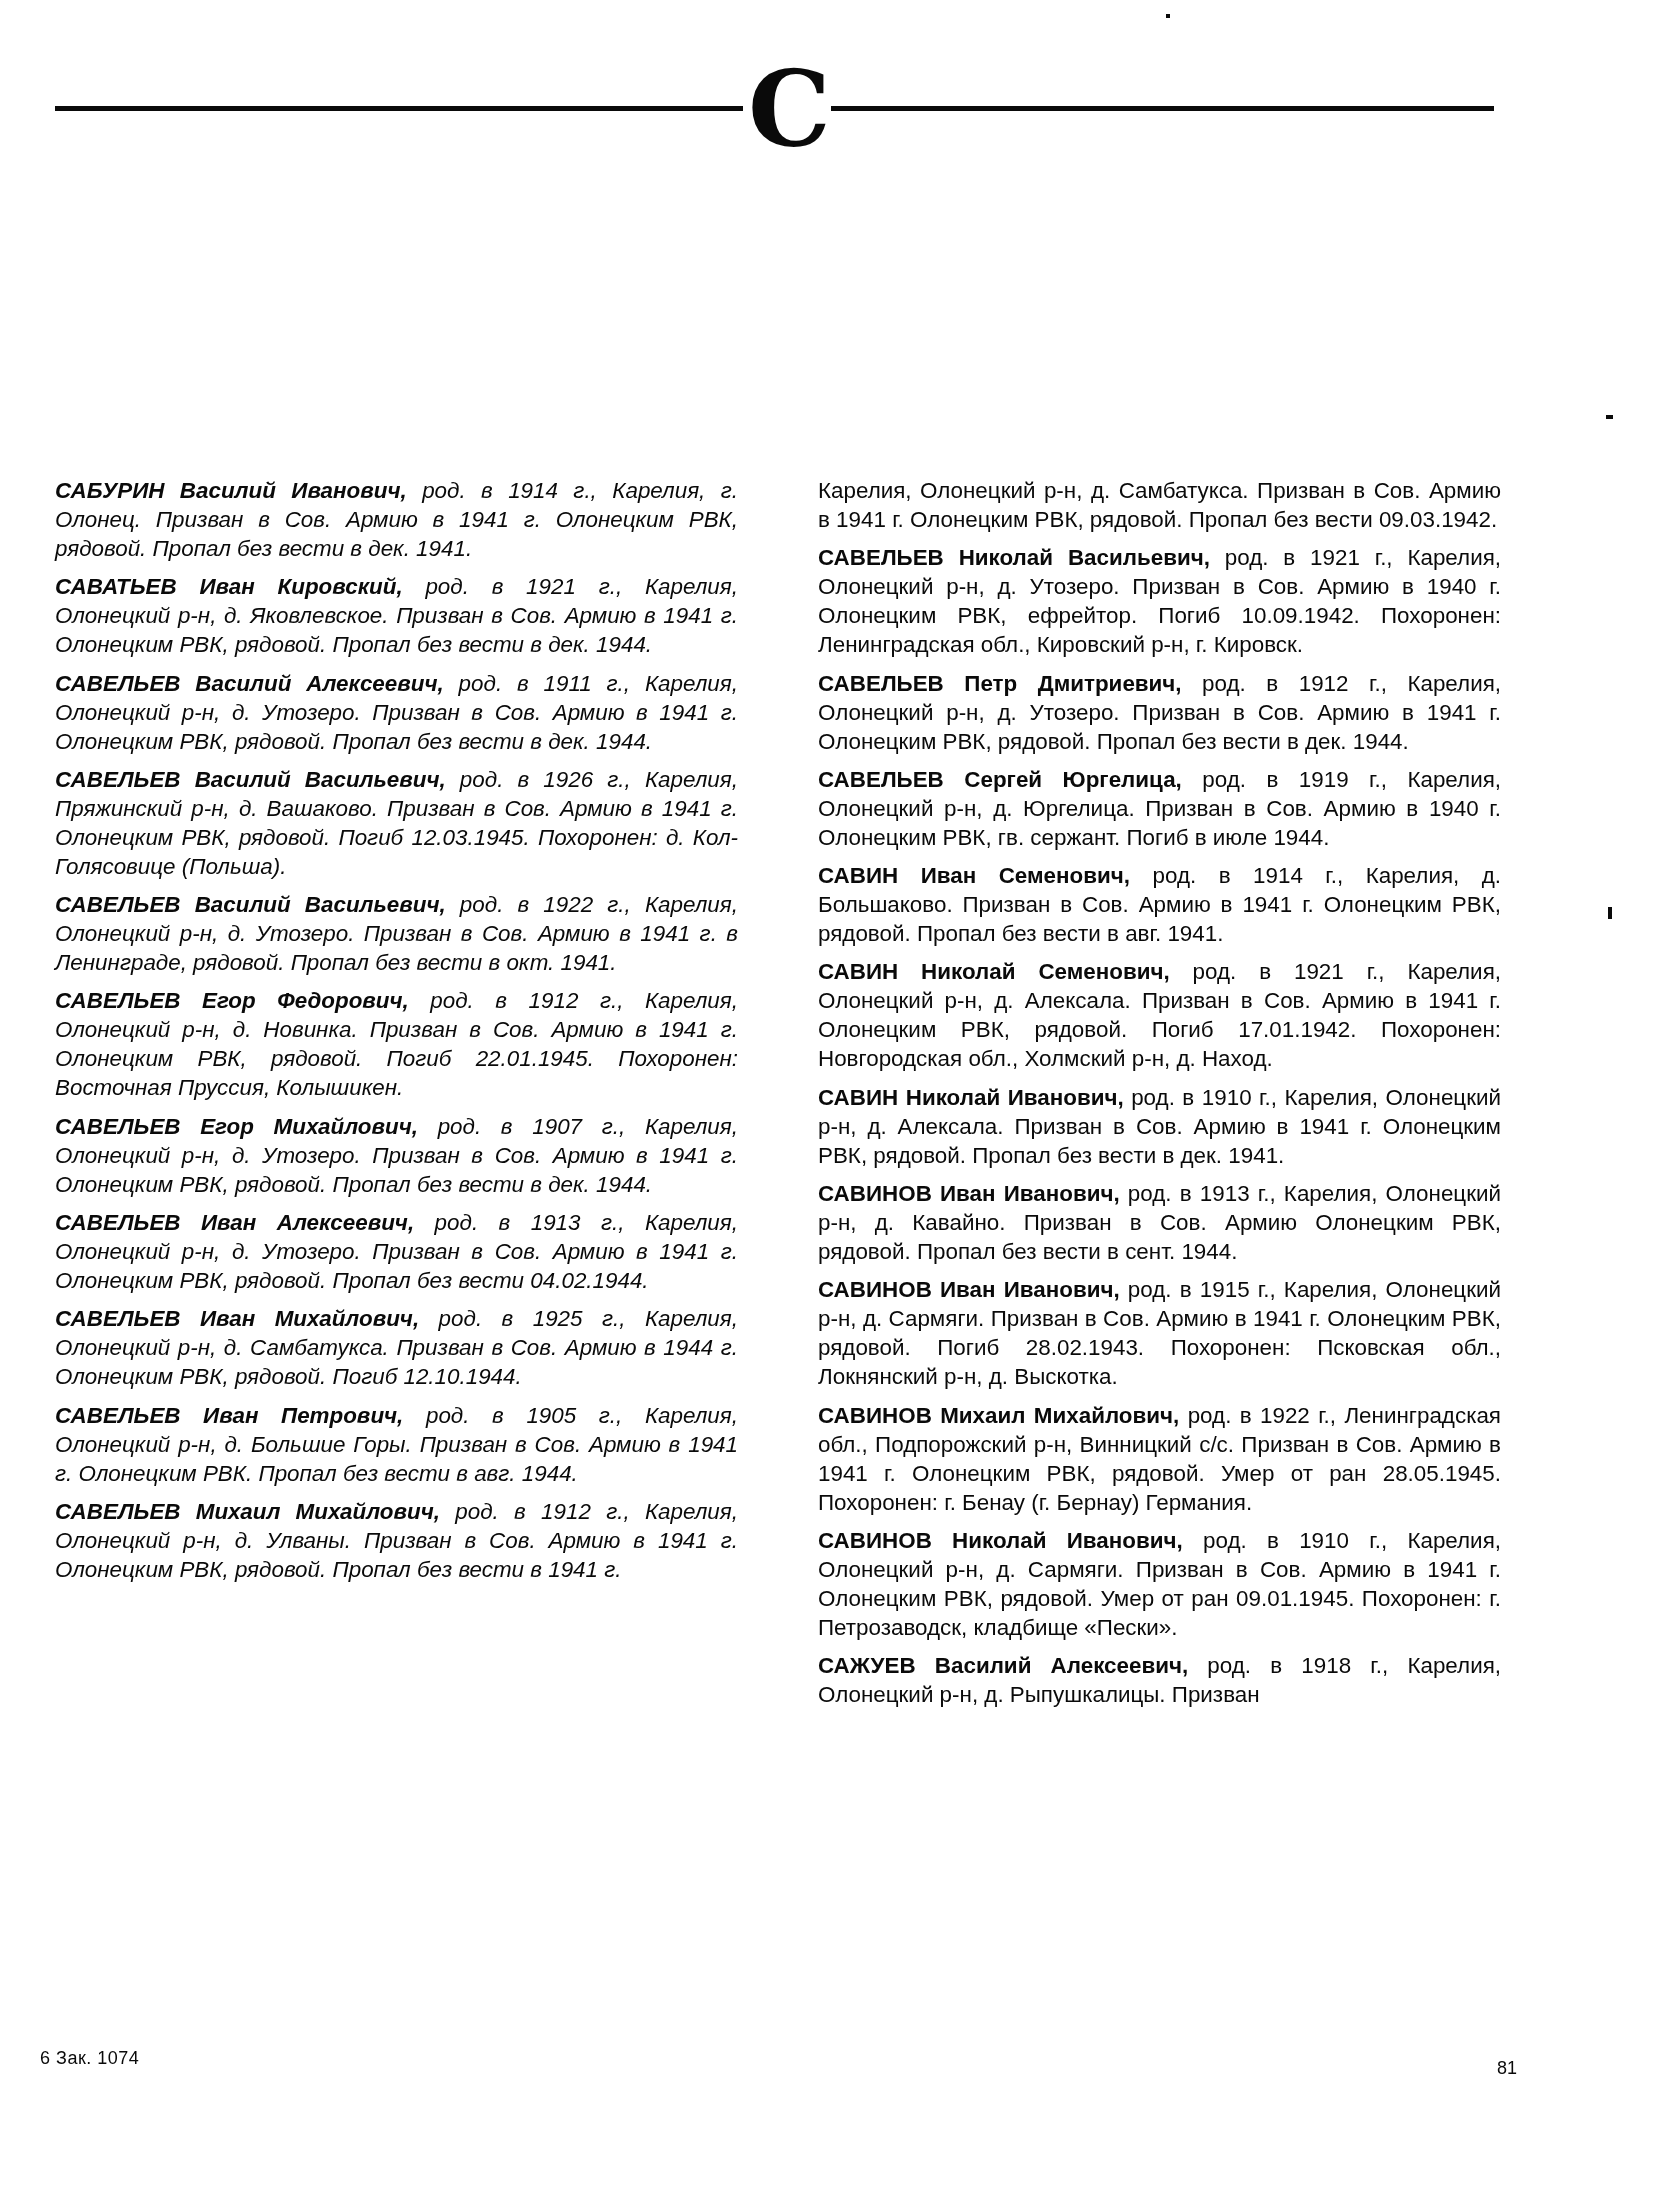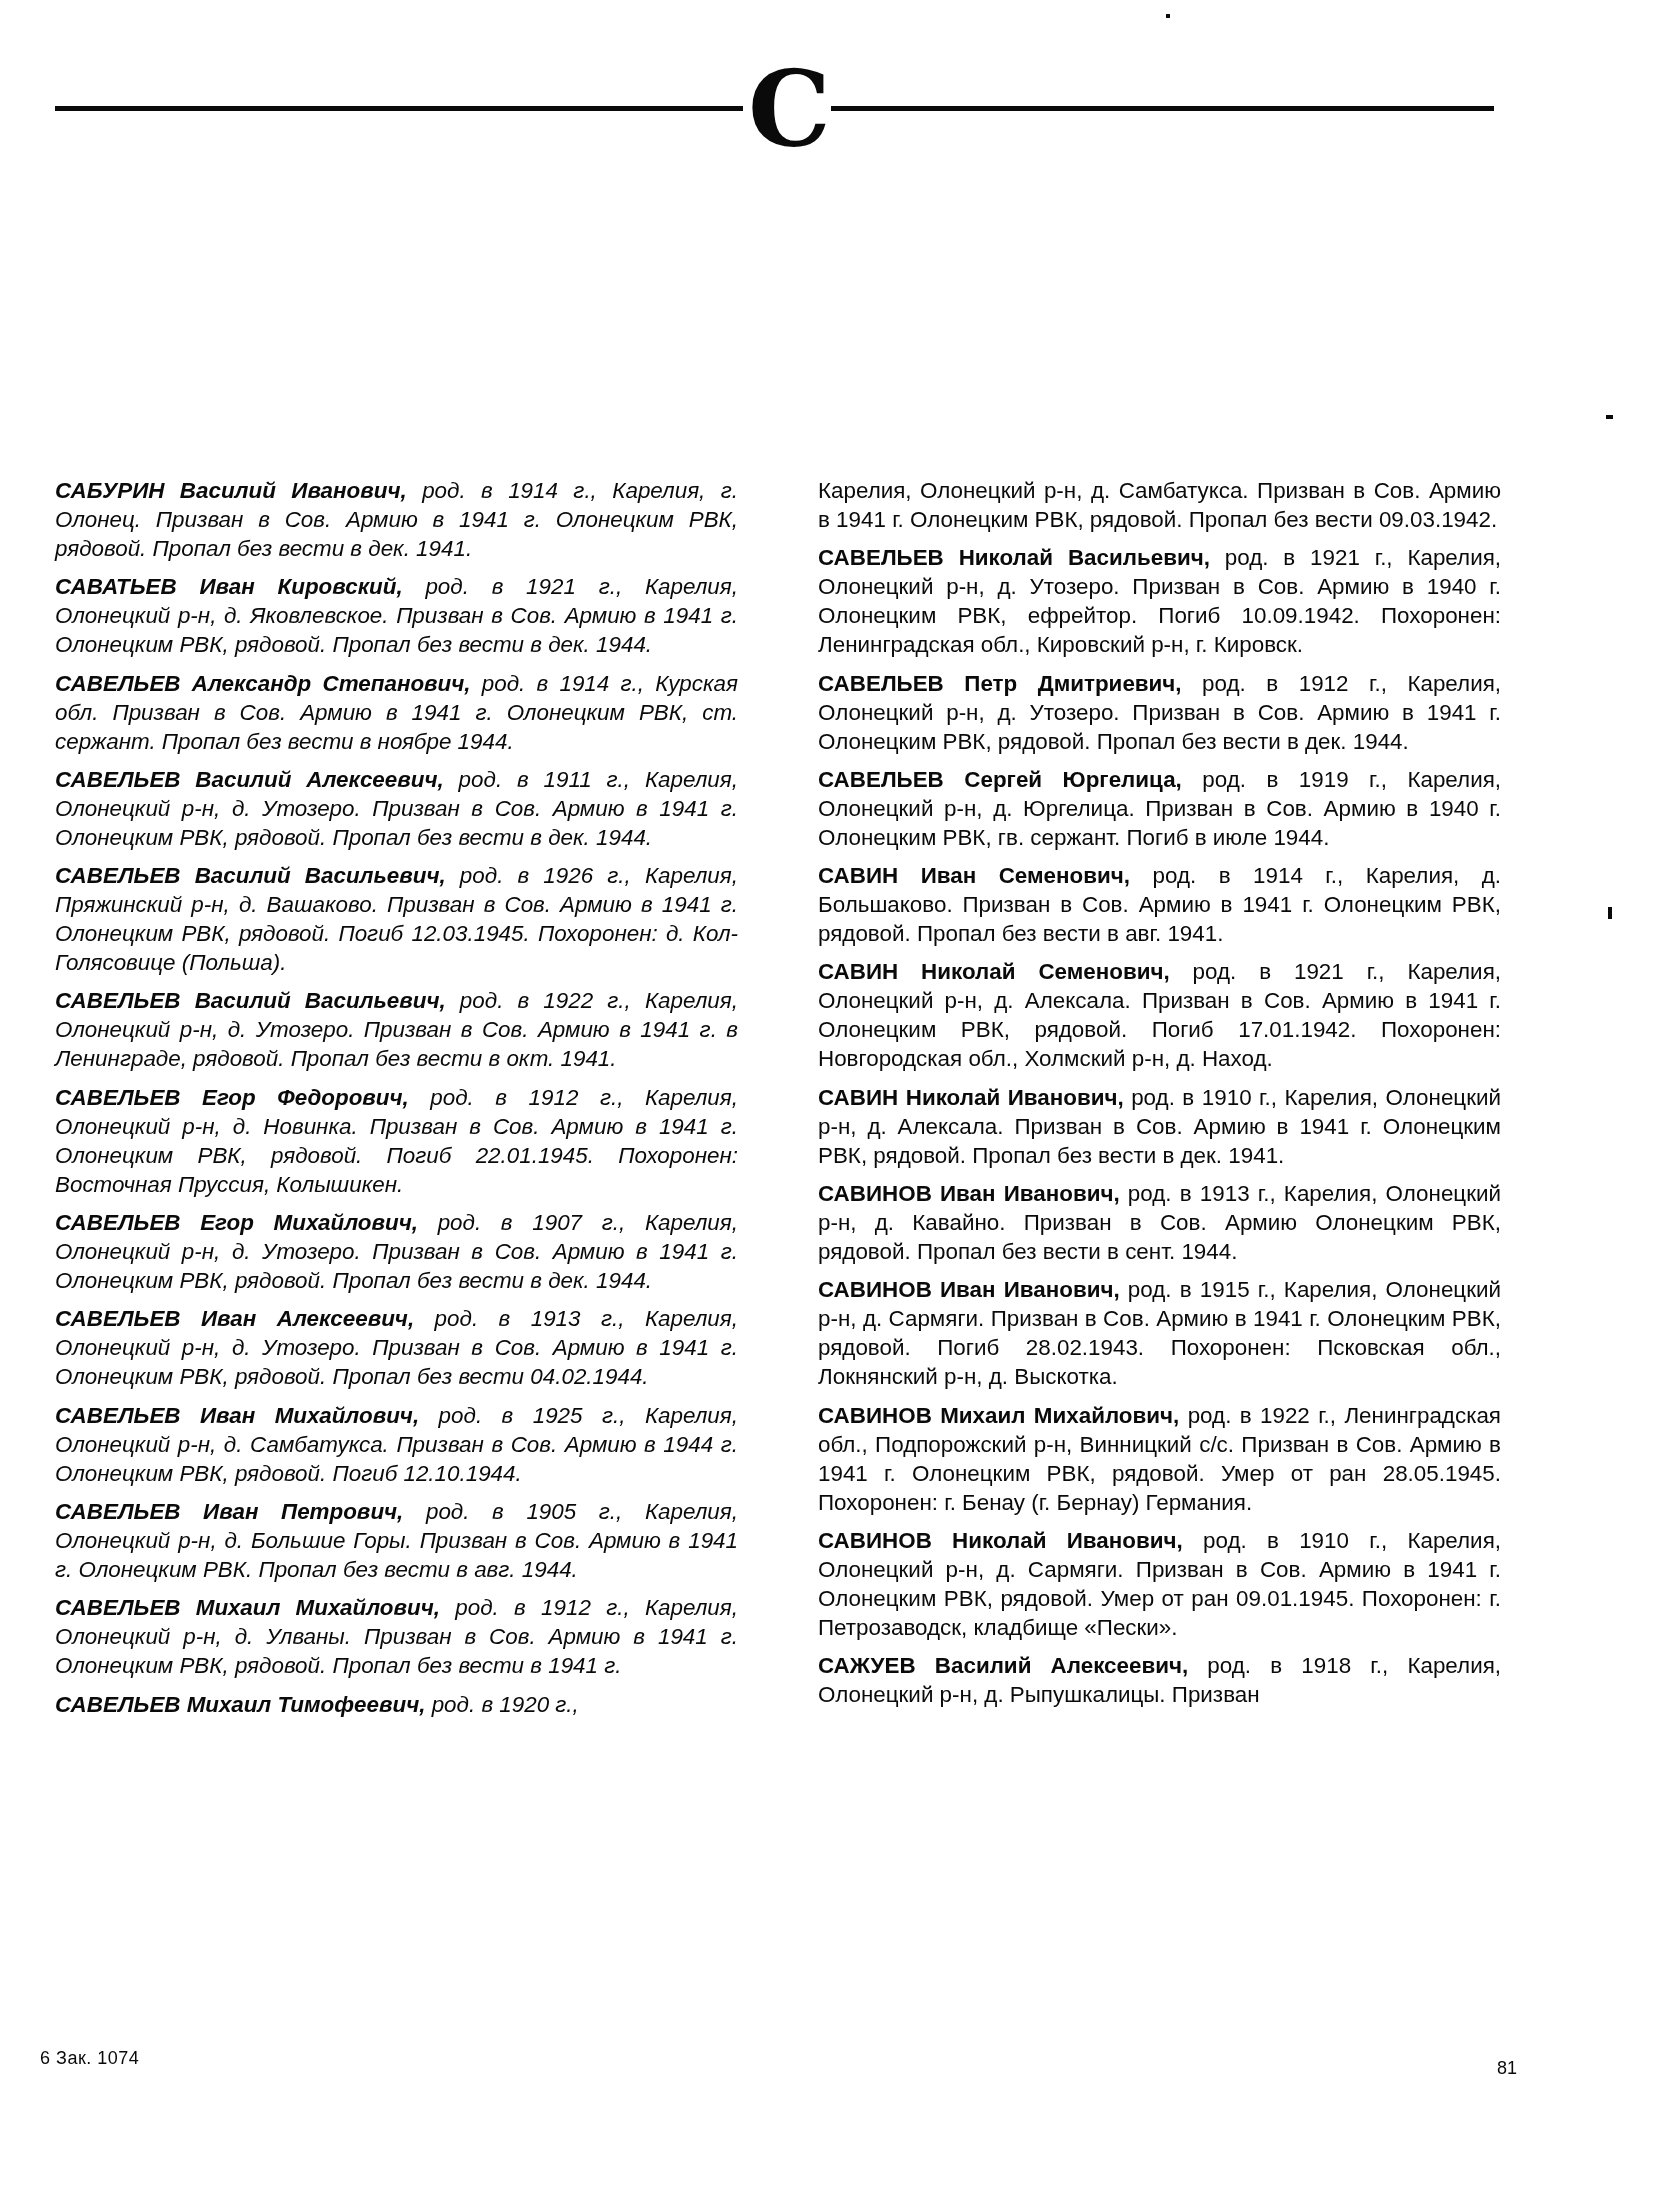--- a/index.html
+++ b/index.html
@@ -71,31 +71,29 @@
 
 <div class="page">
 
   <div class="rule rule-left"></div>
   <div class="section-letter">С</div>
   <div class="rule rule-right"></div>
 
   <div class="col col-left" id="col-left">
       <p class="entry"><b class="entry-name">САБУРИН Василий Иванович,</b> <span class="entry-text">род. в 1914 г., Карелия, г. Олонец. Призван в Сов. Армию в 1941 г. Олонецким РВК, рядовой. Пропал без вести в дек. 1941.</span></p>
       <p class="entry"><b class="entry-name">САВАТЬЕВ Иван Кировский,</b> <span class="entry-text">род. в 1921 г., Карелия, Олонецкий р-н, д. Яковлевское. Призван в Сов. Армию в 1941 г. Олонецким РВК, рядовой. Пропал без вести в дек. 1944.</span></p>
-      <p class="entry"><b class="entry-name">САВЕЛЬЕВ Александр Степанович,</b> <span class="entry-text">род. в 1914 г., Курская обл. Призван в Сов. Армию в 1941 г. Олонецким РВК, ст. сержант. Пропал без вести в ноябре 1944.</span></p>
       <p class="entry"><b class="entry-name">САВЕЛЬЕВ Василий Алексеевич,</b> <span class="entry-text">род. в 1911 г., Карелия, Олонецкий р-н, д. Утозеро. Призван в Сов. Армию в 1941 г. Олонецким РВК, рядовой. Пропал без вести в дек. 1944.</span></p>
       <p class="entry"><b class="entry-name">САВЕЛЬЕВ Василий Васильевич,</b> <span class="entry-text">род. в 1926 г., Карелия, Пряжинский р-н, д. Вашаково. Призван в Сов. Армию в 1941 г. Олонецким РВК, рядовой. Погиб 12.03.1945. Похоронен: д. Кол-Голясовице (Польша).</span></p>
       <p class="entry"><b class="entry-name">САВЕЛЬЕВ Василий Васильевич,</b> <span class="entry-text">род. в 1922 г., Карелия, Олонецкий р-н, д. Утозеро. Призван в Сов. Армию в 1941 г. в Ленинграде, рядовой. Пропал без вести в окт. 1941.</span></p>
       <p class="entry"><b class="entry-name">САВЕЛЬЕВ Егор Федорович,</b> <span class="entry-text">род. в 1912 г., Карелия, Олонецкий р-н, д. Новинка. Призван в Сов. Армию в 1941 г. Олонецким РВК, рядовой. Погиб 22.01.1945. Похоронен: Восточная Пруссия, Колышикен.</span></p>
       <p class="entry"><b class="entry-name">САВЕЛЬЕВ Егор Михайлович,</b> <span class="entry-text">род. в 1907 г., Карелия, Олонецкий р-н, д. Утозеро. Призван в Сов. Армию в 1941 г. Олонецким РВК, рядовой. Пропал без вести в дек. 1944.</span></p>
       <p class="entry"><b class="entry-name">САВЕЛЬЕВ Иван Алексеевич,</b> <span class="entry-text">род. в 1913 г., Карелия, Олонецкий р-н, д. Утозеро. Призван в Сов. Армию в 1941 г. Олонецким РВК, рядовой. Пропал без вести 04.02.1944.</span></p>
       <p class="entry"><b class="entry-name">САВЕЛЬЕВ Иван Михайлович,</b> <span class="entry-text">род. в 1925 г., Карелия, Олонецкий р-н, д. Самбатукса. Призван в Сов. Армию в 1944 г. Олонецким РВК, рядовой. Погиб 12.10.1944.</span></p>
       <p class="entry"><b class="entry-name">САВЕЛЬЕВ Иван Петрович,</b> <span class="entry-text">род. в 1905 г., Карелия, Олонецкий р-н, д. Большие Горы. Призван в Сов. Армию в 1941 г. Олонецким РВК. Пропал без вести в авг. 1944.</span></p>
       <p class="entry"><b class="entry-name">САВЕЛЬЕВ Михаил Михайлович,</b> <span class="entry-text">род. в 1912 г., Карелия, Олонецкий р-н, д. Улваны. Призван в Сов. Армию в 1941 г. Олонецким РВК, рядовой. Пропал без вести в 1941 г.</span></p>
-      <p class="entry"><b class="entry-name">САВЕЛЬЕВ Михаил Тимофеевич,</b> <span class="entry-text">род. в 1920 г.,</span></p>
     </div>
   <div class="col col-right" id="col-right">
       <p class="entry"><span class="entry-text">Карелия, Олонецкий р-н, д. Самбатукса. Призван в Сов. Армию в 1941 г. Олонецким РВК, рядовой. Пропал без вести 09.03.1942.</span></p>
       <p class="entry"><b class="entry-name">САВЕЛЬЕВ Николай Васильевич,</b> <span class="entry-text">род. в 1921 г., Карелия, Олонецкий р-н, д. Утозеро. Призван в Сов. Армию в 1940 г. Олонецким РВК, ефрейтор. Погиб 10.09.1942. Похоронен: Ленинградская обл., Кировский р-н, г. Кировск.</span></p>
       <p class="entry"><b class="entry-name">САВЕЛЬЕВ Петр Дмитриевич,</b> <span class="entry-text">род. в 1912 г., Карелия, Олонецкий р-н, д. Утозеро. Призван в Сов. Армию в 1941 г. Олонецким РВК, рядовой. Пропал без вести в дек. 1944.</span></p>
       <p class="entry"><b class="entry-name">САВЕЛЬЕВ Сергей Юргелица,</b> <span class="entry-text">род. в 1919 г., Карелия, Олонецкий р-н, д. Юргелица. Призван в Сов. Армию в 1940 г. Олонецким РВК, гв. сержант. Погиб в июле 1944.</span></p>
       <p class="entry"><b class="entry-name">САВИН Иван Семенович,</b> <span class="entry-text">род. в 1914 г., Карелия, д. Большаково. Призван в Сов. Армию в 1941 г. Олонецким РВК, рядовой. Пропал без вести в авг. 1941.</span></p>
       <p class="entry"><b class="entry-name">САВИН Николай Семенович,</b> <span class="entry-text">род. в 1921 г., Карелия, Олонецкий р-н, д. Алексала. Призван в Сов. Армию в 1941 г. Олонецким РВК, рядовой. Погиб 17.01.1942. Похоронен: Новгородская обл., Холмский р-н, д. Наход.</span></p>
       <p class="entry"><b class="entry-name">САВИН Николай Иванович,</b> <span class="entry-text">род. в 1910 г., Карелия, Олонецкий р-н, д. Алексала. Призван в Сов. Армию в 1941 г. Олонецким РВК, рядовой. Пропал без вести в дек. 1941.</span></p>
       <p class="entry"><b class="entry-name">САВИНОВ Иван Иванович,</b> <span class="entry-text">род. в 1913 г., Карелия, Олонецкий р-н, д. Кавайно. Призван в Сов. Армию Олонецким РВК, рядовой. Пропал без вести в сент. 1944.</span></p>

